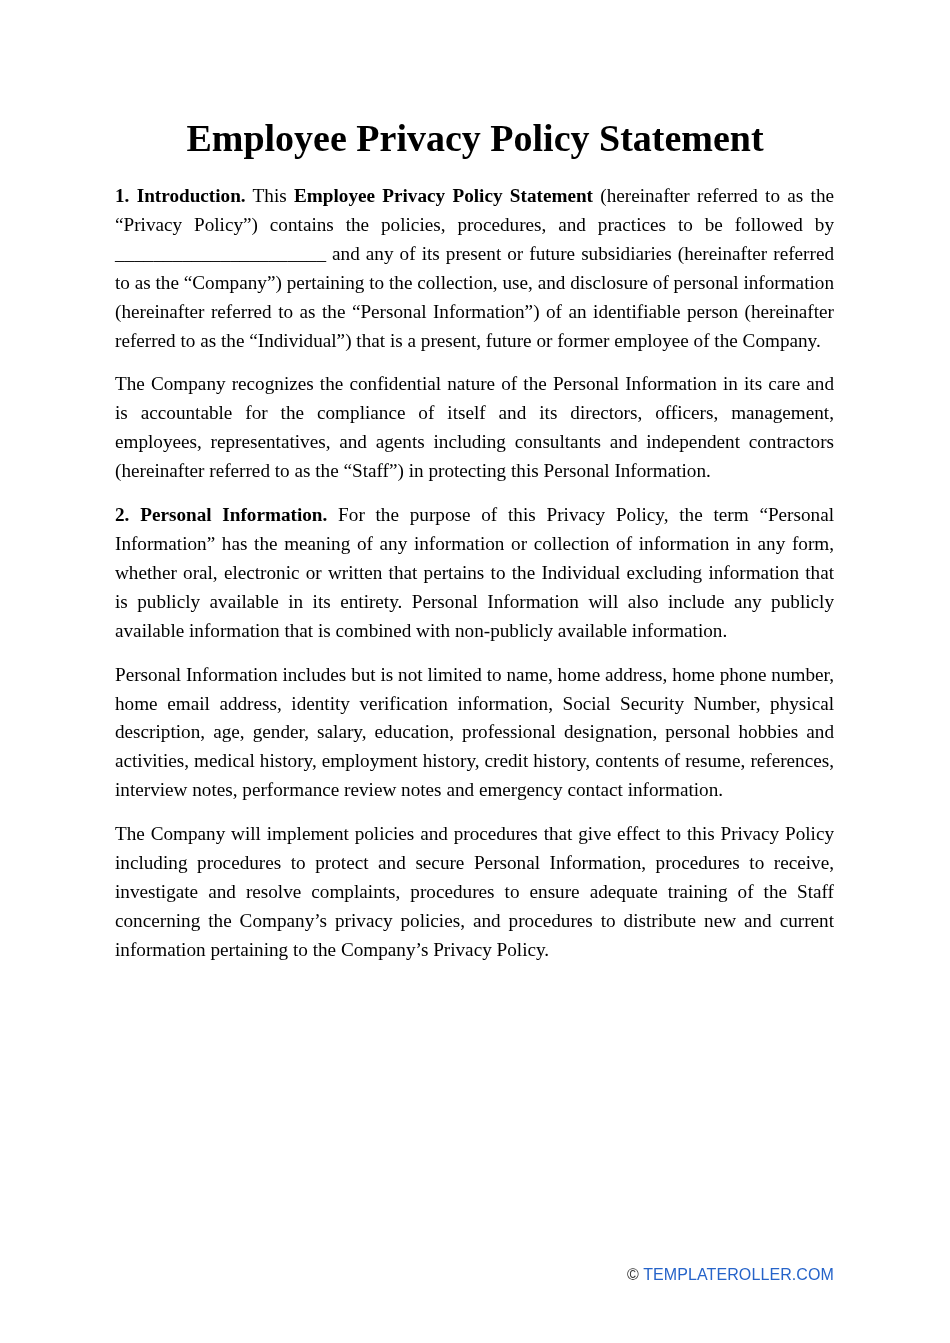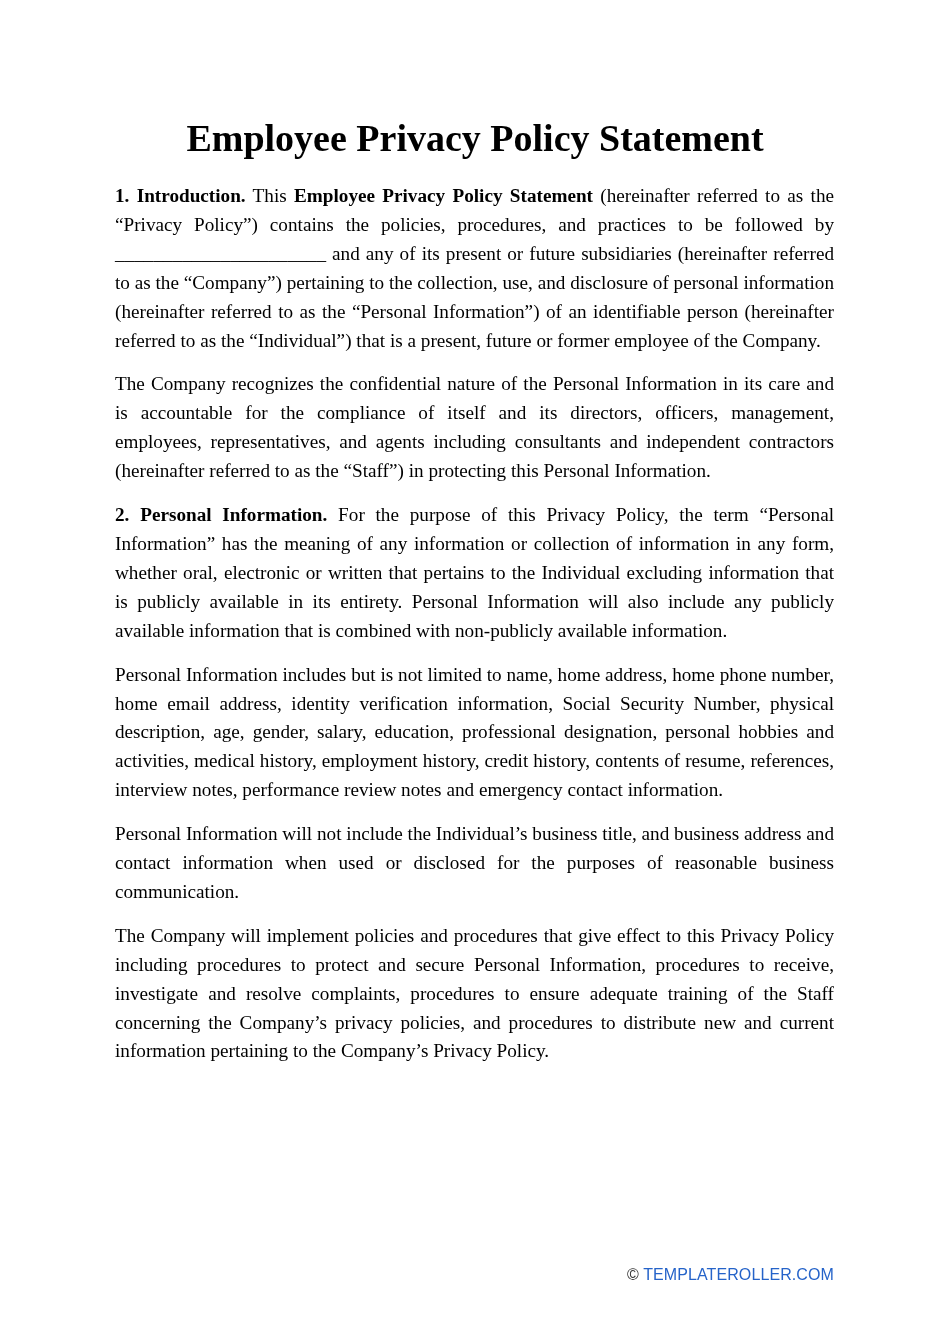--- a/index.html
+++ b/index.html
@@ -34,21 +34,20 @@
 
   <div class="body">
     <p><b>1. Introduction.</b><span> This </span><b>Employee Privacy Policy Statement</b><span> (hereinafter referred to as the “Privacy Policy”) contains the policies, procedures, and practices to be followed by </span><span class="blank">______________________</span><span> and any of its present or future subsidiaries (hereinafter referred to as the “Company”) pertaining to the collection, use, and disclosure of personal information (hereinafter referred to as the “Personal Information”) of an identifiable person (hereinafter referred to as the “Individual”) that is a present, future or former employee of the Company.</span></p>
 
     <p>The Company recognizes the confidential nature of the Personal Information in its care and is accountable for the compliance of itself and its directors, officers, management, employees, representatives, and agents including consultants and independent contractors (hereinafter referred to as the “Staff”) in protecting this Personal Information.</p>
 
     <p><b>2. Personal Information.</b><span> For the purpose of this Privacy Policy, the term “Personal Information” has the meaning of any information or collection of information in any form, whether oral, electronic or written that pertains to the Individual excluding information that is publicly available in its entirety. Personal Information will also include any publicly available information that is combined with non-publicly available information.</span></p>
 
     <p>Personal Information includes but is not limited to name, home address, home phone number, home email address, identity verification information, Social Security Number, physical description, age, gender, salary, education, professional designation, personal hobbies and activities, medical history, employment history, credit history, contents of resume, references, interview notes, performance review notes and emergency contact information.</p>
 
-    <p>Personal Information will not include the Individual’s business title, and business address and contact information when used or disclosed for the purposes of reasonable business communication.</p>
 
     <p>The Company will implement policies and procedures that give effect to this Privacy Policy including procedures to protect and secure Personal Information, procedures to receive, investigate and resolve complaints, procedures to ensure adequate training of the Staff concerning the Company’s privacy policies, and procedures to distribute new and current information pertaining to the Company’s Privacy Policy.</p>
   </div>
 
   <div class="footer">
     <span class="copy">©</span>
     <span>TEMPLATEROLLER.COM</span>
   </div>
 </div>
 

